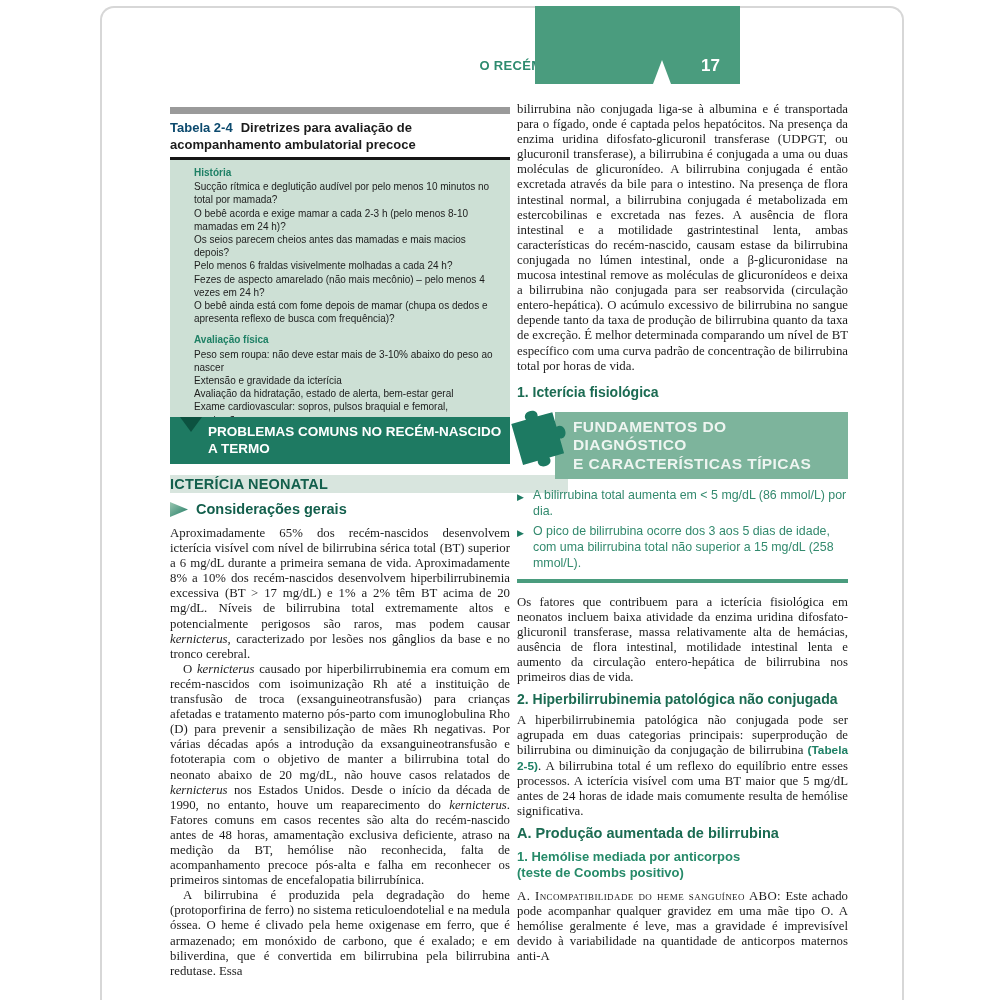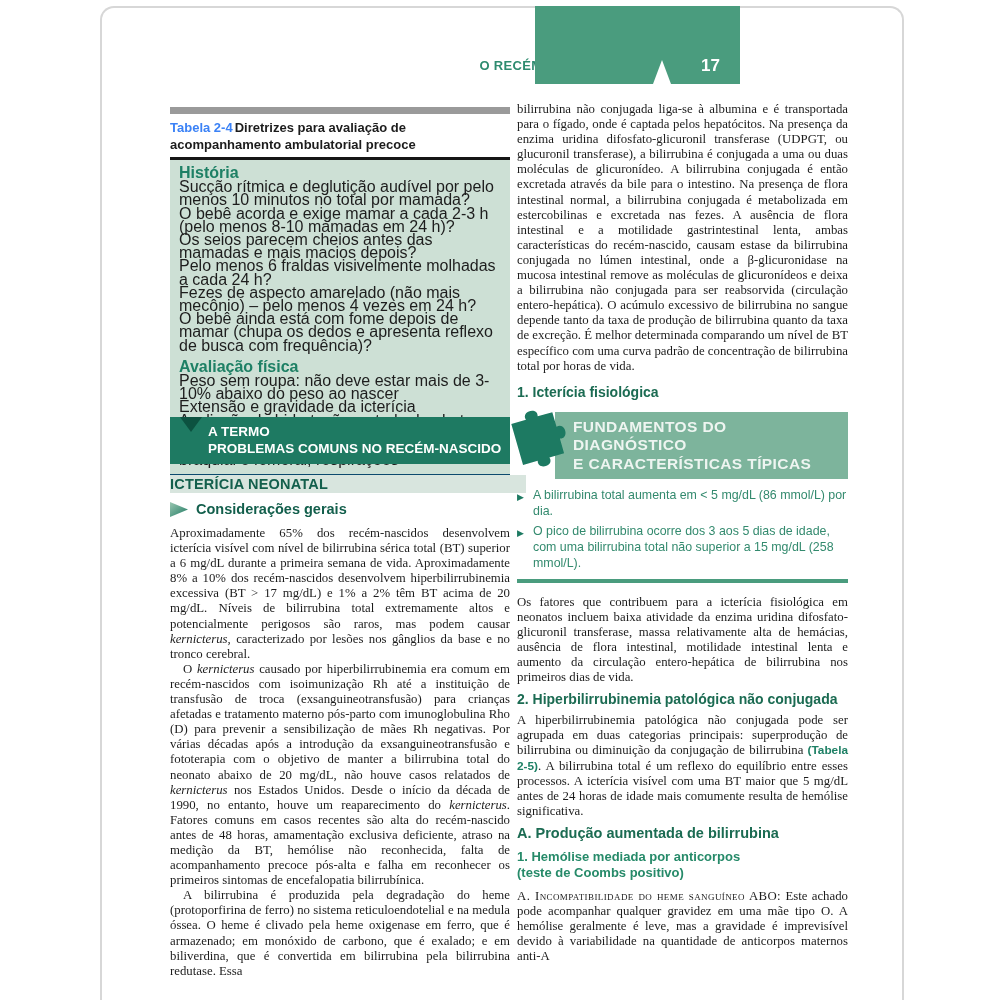--- a/index.html
+++ b/index.html
@@ -15,33 +15,33 @@
   .corner-notch{position:absolute;bottom:0;left:118px;width:0;height:0;
         border-left:9px solid transparent;border-right:9px solid transparent;
         border-bottom:24px solid #ffffff;}
   .page-number{position:absolute;right:20px;bottom:8px;color:#ffffff;font-size:17px;font-weight:bold;}
   
   .col-left{position:absolute;left:68px;top:99px;width:340px;}
   .col-right{position:absolute;left:415px;top:94px;width:331px;}
   
   .gray-bar{height:7px;background:#9a9a9a;margin-bottom:6px;}
   .table-caption{font-size:13px;font-weight:bold;line-height:16.5px;color:#1c1c1c;margin-bottom:4px;}
-  .table-label{color:#3b82f6;margin-right:2px;}
+  .table-label{color:#0c4a6e;margin-right:8px;}
   .black-rule{height:3px;background:#161616;}
-  .table-body{background:#cde0d5;border-bottom:8px solid #0c4a6e;padding:6px 9px 8px 9px;
-        font-size:16px;line-height:13.2px;color:#1d1d1d;}
+  .table-body{background:#cde0d5;border-bottom:8px solid #0c4a6e;padding:6px 9px 8px 24px;
+        font-size:10px;line-height:13.2px;color:#1d1d1d;}
   .t-sec2{margin-top:8px;}
   .t-heading{color:#1e8065;font-weight:bold;margin-bottom:1px;}
   
   .section-banner{position:absolute;top:310px;left:0;width:340px;background:#1e7a62;color:#fff;
         font-weight:bold;font-size:13.5px;line-height:16.5px;padding:7px 8px 7px 38px;}
   .banner-notch{position:absolute;top:0;left:10px;width:0;height:0;
         border-left:11px solid transparent;border-right:11px solid transparent;
         border-top:15px solid #0c5240;}
-  .section-strip{position:absolute;top:368px;left:0;width:356px;height:18px;background:#d8e5de;
+  .section-strip{position:absolute;top:368px;left:0;width:398px;height:18px;background:#d8e5de;
         font-size:14.5px;font-weight:bold;line-height:18px;color:#135f4c;letter-spacing:.2px;
         white-space:nowrap;}
   .subsection-header{position:absolute;top:394px;left:0;display:flex;align-items:center;}
   .subsection-header svg{margin-right:8px;}
   .subsection-title{font-size:14.5px;font-weight:bold;color:#135f4c;}
   .left-body{position:absolute;top:419px;left:0;width:340px;}
   
   .body-text p{margin:0;font-family:"Liberation Serif",serif;font-size:12.8px;line-height:15.1px;
         color:#1c1c1c;text-align:justify;}
   .body-text p.indent{text-indent:13px;}
@@ -104,22 +104,22 @@
             <div class="t-item">Peso sem roupa: não deve estar mais de 3-10% abaixo do peso ao nascer</div>
             <div class="t-item">Extensão e gravidade da icterícia</div>
             <div class="t-item">Avaliação da hidratação, estado de alerta, bem-estar geral</div>
             <div class="t-item">Exame cardiovascular: sopros, pulsos braquial e femoral, respirações</div>
           </div>
       </div>
     </div>
 
     <div class="section-banner">
       <span class="banner-notch"></span>
+      <span style="display:block">PROBLEMAS COMUNS NO RECÉM-NASCIDO</span>
       <span style="display:block">A TERMO</span>
-      <span style="display:block">PROBLEMAS COMUNS NO RECÉM-NASCIDO</span>
     </div>
 
     <div class="section-strip">
       <span>ICTERÍCIA NEONATAL</span>
     </div>
 
     <div class="subsection-header">
       <svg width="18" height="15" viewBox="0 0 18 15">
         <defs>
             <linearGradient id="ag" x1="0" y1="0" x2="1" y2="1">

